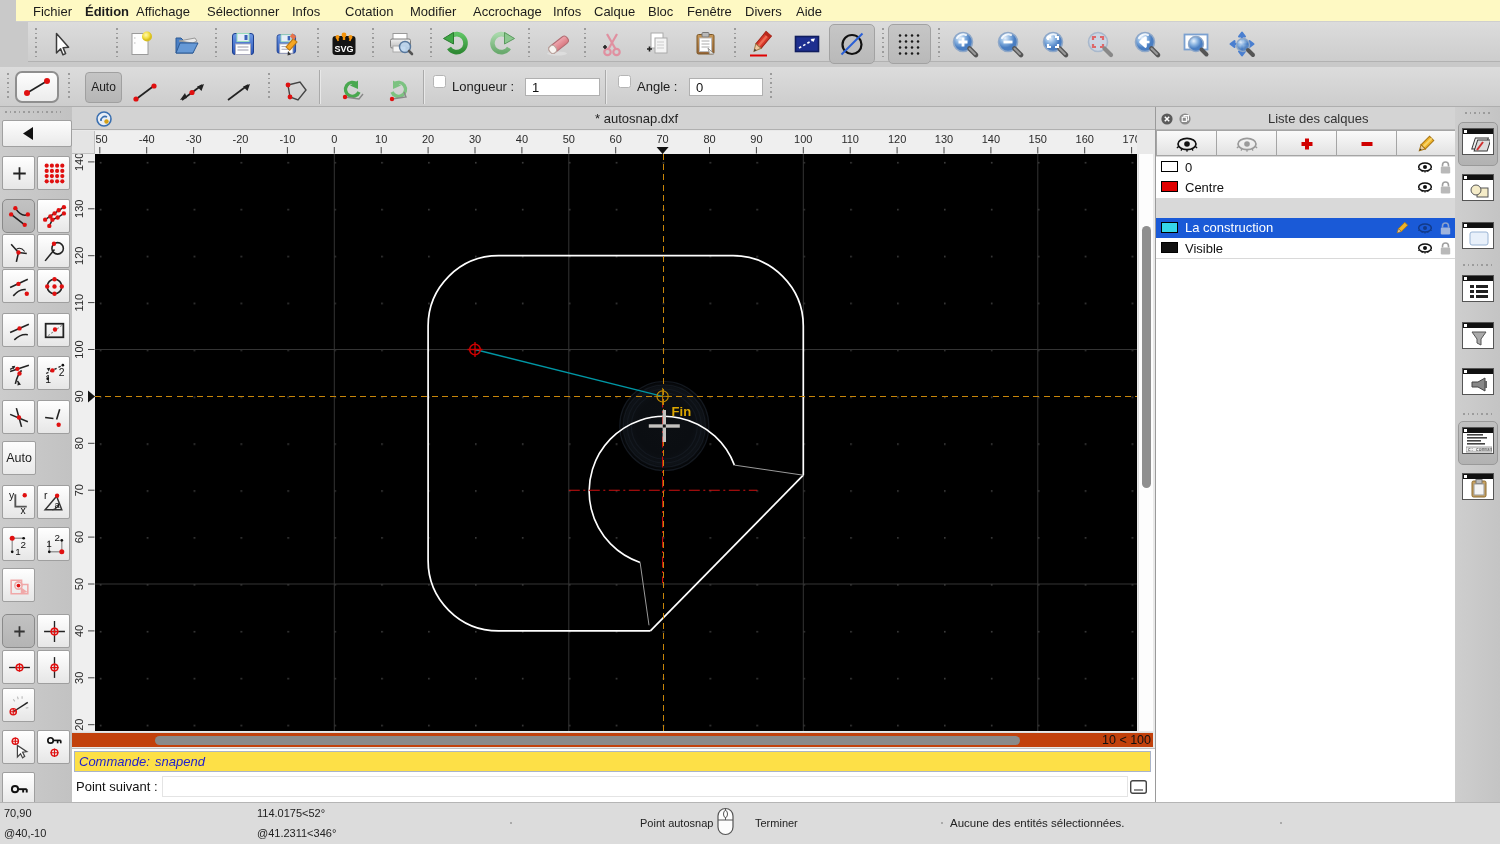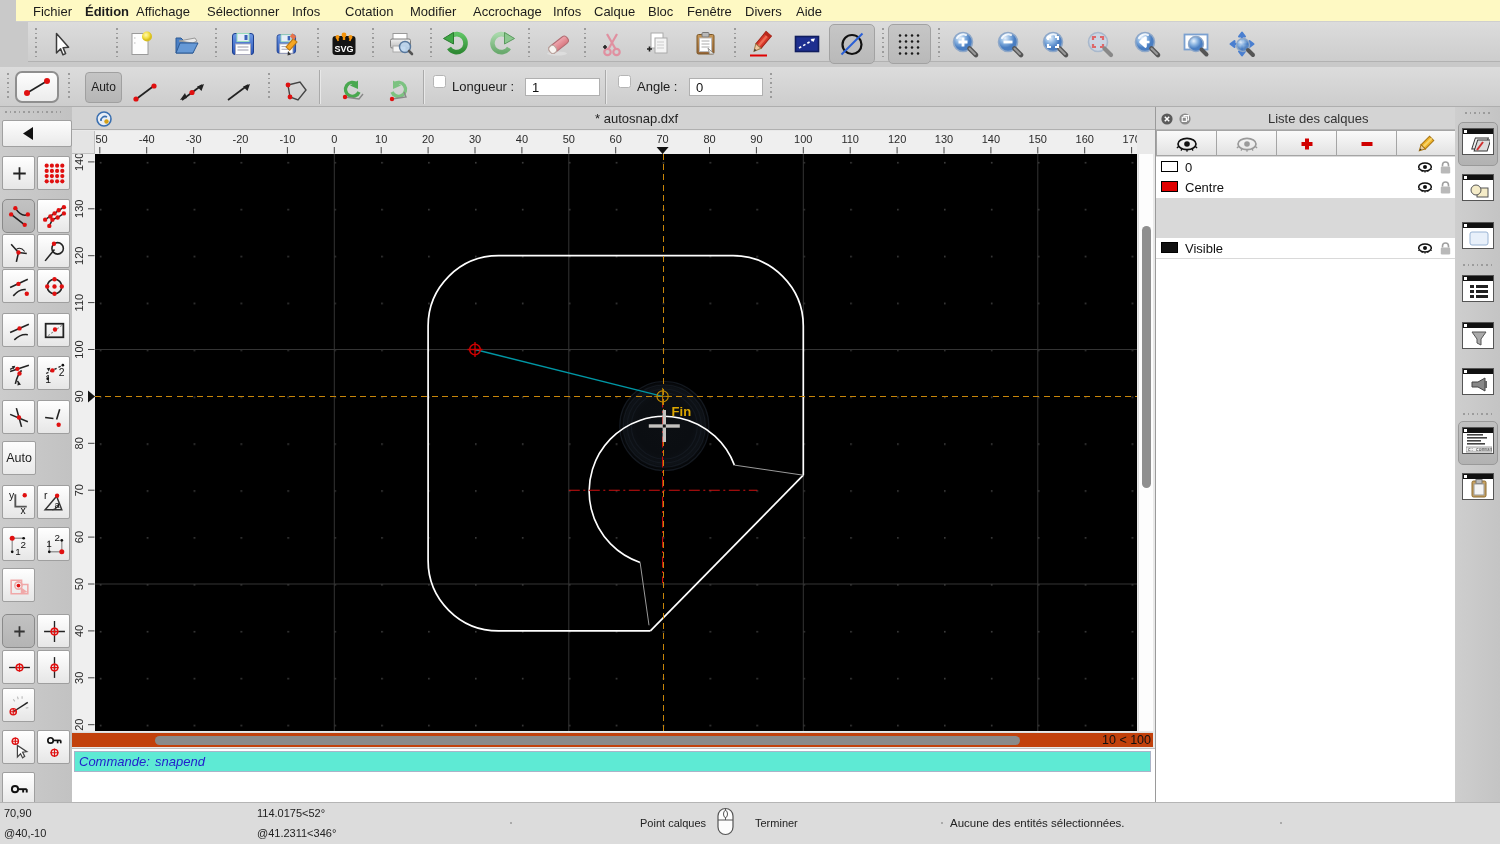--- a/index.html
+++ b/index.html
@@ -721,23 +721,31 @@
       <rect x="567.8" y="270.5" width="3" height="3" fill="#111"></rect>
     </svg>
     <div style="position:absolute;left:1138px;top:154px;width:15px;height:577px;background:#fdfdfd;border-left:1px solid #ddd;">
       <div style="position:absolute;left:3px;top:72px;width:9px;height:262px;background:#8f8f8f;border-radius:4.5px;"></div>
     </div>
     <div style="position:absolute;left:72px;top:732px;width:1081px;height:15px;background:#c2410c;border-top:1px solid #ddd;">
       <div style="position:absolute;left:83px;top:3px;width:865px;height:9px;background:#8a8a8a;border-radius:4.5px;"></div>
       <div style="position:absolute;left:1030px;top:0px;font-size:12.5px;color:#111;font-weight:normal;white-space:nowrap;">10 &lt; 100</div>
     </div>
     <div style="position:absolute;left:72px;top:748px;width:1083px;height:54px;background:#fff;border-top:1px solid #c0c0c0;">
-      <div style="position:absolute;left:2px;top:2px;width:1077px;height:21px;background:#5eead4;border:1px solid #a9b4c9;">
+      <div style="position:absolute;left:2px;top:2px;width:1077px;height:21px;background:#fde047;border:1px solid #a9b4c9;">
         <span style="position:absolute;left:4px;top:2px;font-size:13px;color:#2222cc;font-style:italic;">Commande:</span>
         <span style="position:absolute;left:80px;top:2px;font-size:13px;color:#2222cc;font-style:italic;">snapend</span>
+      </div>
+      <div style="position:absolute;left:2px;top:25px;width:1077px;height:26px;background:#fff;">
+        <span style="position:absolute;left:2px;top:5px;font-size:13px;color:#111;">Point suivant :</span>
+        <div style="position:absolute;left:88px;top:2px;width:966px;height:21px;background:#fff;border:1px solid #e4e4e4;"></div>
+        <svg style="position:absolute;left:1056px;top:6px;" width="17" height="14" viewBox="0 0 17 14">
+          <rect x="0.7" y="0.7" width="15.6" height="12.6" rx="2" fill="#fff" stroke="#444" stroke-width="1.4"></rect>
+          <line x1="4" y1="10" x2="13" y2="10" stroke="#444" stroke-width="1.2"></line>
+        </svg>
       </div>
     </div>
     <div style="position:absolute;left:1155px;top:107px;width:300px;height:695px;background:#d9d9d9;border-left:1px solid #9a9a9a;">
       <div style="position:absolute;left:0px;top:0px;width:300px;height:23px;background:#d4d4d4;border-bottom:1px solid #b5b5b5;">
         <svg style="position:absolute;left:5px;top:6px;" width="12" height="12" viewBox="0 0 12 12">
           <circle cx="6" cy="6" r="5.6" fill="#5a5a5a"></circle>
           <path d="M3.8 3.8 L8.2 8.2 M8.2 3.8 L3.8 8.2" stroke="#fff" stroke-width="1.5"></path>
         </svg>
         <svg style="position:absolute;left:23px;top:6px;" width="12" height="12" viewBox="0 0 12 12">
           <circle cx="6" cy="6" r="5.6" fill="#8b8b8b"></circle>
@@ -801,20 +809,39 @@
         <svg style="position:absolute;left:262px;top:5px;" width="14" height="11" viewBox="0 0 14 11">
           <ellipse cx="7" cy="5" rx="6.3" ry="4" fill="none" stroke="#111" stroke-width="1.5"></ellipse>
           <circle cx="7" cy="5" r="2" fill="#111"></circle>
           <path d="M1.5 6.8 l-1.2 1.2 M4.5 8.6 l-.6 1.4 M7 9.2 v1.5 M9.5 8.6 l.6 1.4 M12.5 6.8 l1.2 1.2" stroke="#111" stroke-width="1"></path>
         </svg>
         <svg style="position:absolute;left:283px;top:4px;" width="13" height="13" viewBox="0 0 13 13">
           <path d="M3.5 5.5 V4 a3 3 0 0 1 6 0 V5.5" fill="none" stroke="#a0a0a0" stroke-width="1.6"></path>
           <rect x="1.8" y="5.5" width="9.4" height="7" rx="1.2" fill="#b9b9b9"></rect>
         </svg>
       </div>
+      <div style="position:absolute;left:0px;top:110.89999999999999px;width:300px;height:20.3px;background:#1a5ad7;">
+        <div style="position:absolute;left:5px;top:4px;width:17px;height:11px;background:#35d6e8;border:1px solid #000;"></div>
+        <div style="position:absolute;left:29px;top:2.5px;font-size:13px;color:#fff;font-weight:normal;white-space:nowrap;">La construction</div>
+        <svg style="position:absolute;left:238px;top:4px;" width="17" height="13" viewBox="0 0 17 13">
+          <g transform="rotate(45 8 6)">
+            <rect x="6" y="0" width="4" height="9" fill="#f0b429" stroke="#a87614" stroke-width="0.8"></rect>
+            <polygon points="6,9 10,9 8,13" fill="#e8cba0" stroke="#a87614" stroke-width="0.7"></polygon>
+          </g>
+        </svg>
+        <svg style="position:absolute;left:262px;top:5px;" width="14" height="11" viewBox="0 0 14 11">
+          <ellipse cx="7" cy="5" rx="6.3" ry="4" fill="none" stroke="#123a8a" stroke-width="1.5"></ellipse>
+          <circle cx="7" cy="5" r="2" fill="#123a8a"></circle>
+          <path d="M1.5 6.8 l-1.2 1.2 M4.5 8.6 l-.6 1.4 M7 9.2 v1.5 M9.5 8.6 l.6 1.4 M12.5 6.8 l1.2 1.2" stroke="#123a8a" stroke-width="1"></path>
+        </svg>
+        <svg style="position:absolute;left:283px;top:4px;" width="13" height="13" viewBox="0 0 13 13">
+          <path d="M3.5 5.5 V4 a3 3 0 0 1 6 0 V5.5" fill="none" stroke="#8aa0cc" stroke-width="1.6"></path>
+          <rect x="1.8" y="5.5" width="9.4" height="7" rx="1.2" fill="#9fb4dd"></rect>
+        </svg>
+      </div>
       <div style="position:absolute;left:0px;top:131.2px;width:300px;height:20.3px;background:#fff;">
         <div style="position:absolute;left:5px;top:4px;width:17px;height:11px;background:#111;border:1px solid #000;"></div>
         <div style="position:absolute;left:29px;top:2.5px;font-size:13px;color:#111;font-weight:normal;white-space:nowrap;">Visible</div>
         <svg style="position:absolute;left:262px;top:5px;" width="14" height="11" viewBox="0 0 14 11">
           <ellipse cx="7" cy="5" rx="6.3" ry="4" fill="none" stroke="#111" stroke-width="1.5"></ellipse>
           <circle cx="7" cy="5" r="2" fill="#111"></circle>
           <path d="M1.5 6.8 l-1.2 1.2 M4.5 8.6 l-.6 1.4 M7 9.2 v1.5 M9.5 8.6 l.6 1.4 M12.5 6.8 l1.2 1.2" stroke="#111" stroke-width="1"></path>
         </svg>
         <svg style="position:absolute;left:283px;top:4px;" width="13" height="13" viewBox="0 0 13 13">
           <path d="M3.5 5.5 V4 a3 3 0 0 1 6 0 V5.5" fill="none" stroke="#a0a0a0" stroke-width="1.6"></path>
@@ -906,21 +933,21 @@
           <rect x="6" y="0.5" width="6" height="4" fill="#bbb" stroke="#777"></rect>
           <rect x="4" y="5" width="10" height="11" fill="#f4f4f4" stroke="#999"></rect>
         </svg>
       </div>
     </div>
     <div style="position:absolute;left:0px;top:802px;width:1500px;height:42px;background:#dcdcdc;border-top:1px solid #b5b5b5;">
       <div style="position:absolute;left:4px;top:4px;font-size:11px;color:#222;font-weight:normal;white-space:nowrap;">70,90</div>
       <div style="position:absolute;left:4px;top:24px;font-size:11px;color:#222;font-weight:normal;white-space:nowrap;">@40,-10</div>
       <div style="position:absolute;left:257px;top:4px;font-size:11px;color:#222;font-weight:normal;white-space:nowrap;">114.0175&lt;52°</div>
       <div style="position:absolute;left:257px;top:24px;font-size:11px;color:#222;font-weight:normal;white-space:nowrap;">@41.2311&lt;346°</div>
-      <div style="position:absolute;left:640px;top:14px;font-size:11px;color:#222;font-weight:normal;white-space:nowrap;">Point calques</div>
+      <div style="position:absolute;left:640px;top:14px;font-size:11px;color:#222;font-weight:normal;white-space:nowrap;">Point autosnap</div>
       <svg style="position:absolute;left:717px;top:4px;" width="17" height="29" viewBox="0 0 17 29">
         <rect x="1" y="1.5" width="15" height="26" rx="7.5" fill="#fdfdfd" stroke="#555" stroke-width="1.2"></rect>
         <line x1="8.5" y1="1.5" x2="8.5" y2="13" stroke="#555"></line>
         <line x1="1" y1="13" x2="16" y2="13" stroke="#555"></line>
         <ellipse cx="8.5" cy="7" rx="2" ry="3.5" fill="#fff" stroke="#555"></ellipse>
       </svg>
       <div style="position:absolute;left:755px;top:14px;font-size:11px;color:#222;font-weight:normal;white-space:nowrap;">Terminer</div>
       <div style="position:absolute;left:950px;top:14px;font-size:11.5px;color:#222;font-weight:normal;white-space:nowrap;">Aucune des entités sélectionnées.</div>
       <div style="position:absolute;left:510px;top:19px;width:2.2px;height:2.2px;background:#9a9a9a;border-radius:50%;"></div>
       <div style="position:absolute;left:941px;top:19px;width:2.2px;height:2.2px;background:#9a9a9a;border-radius:50%;"></div>

